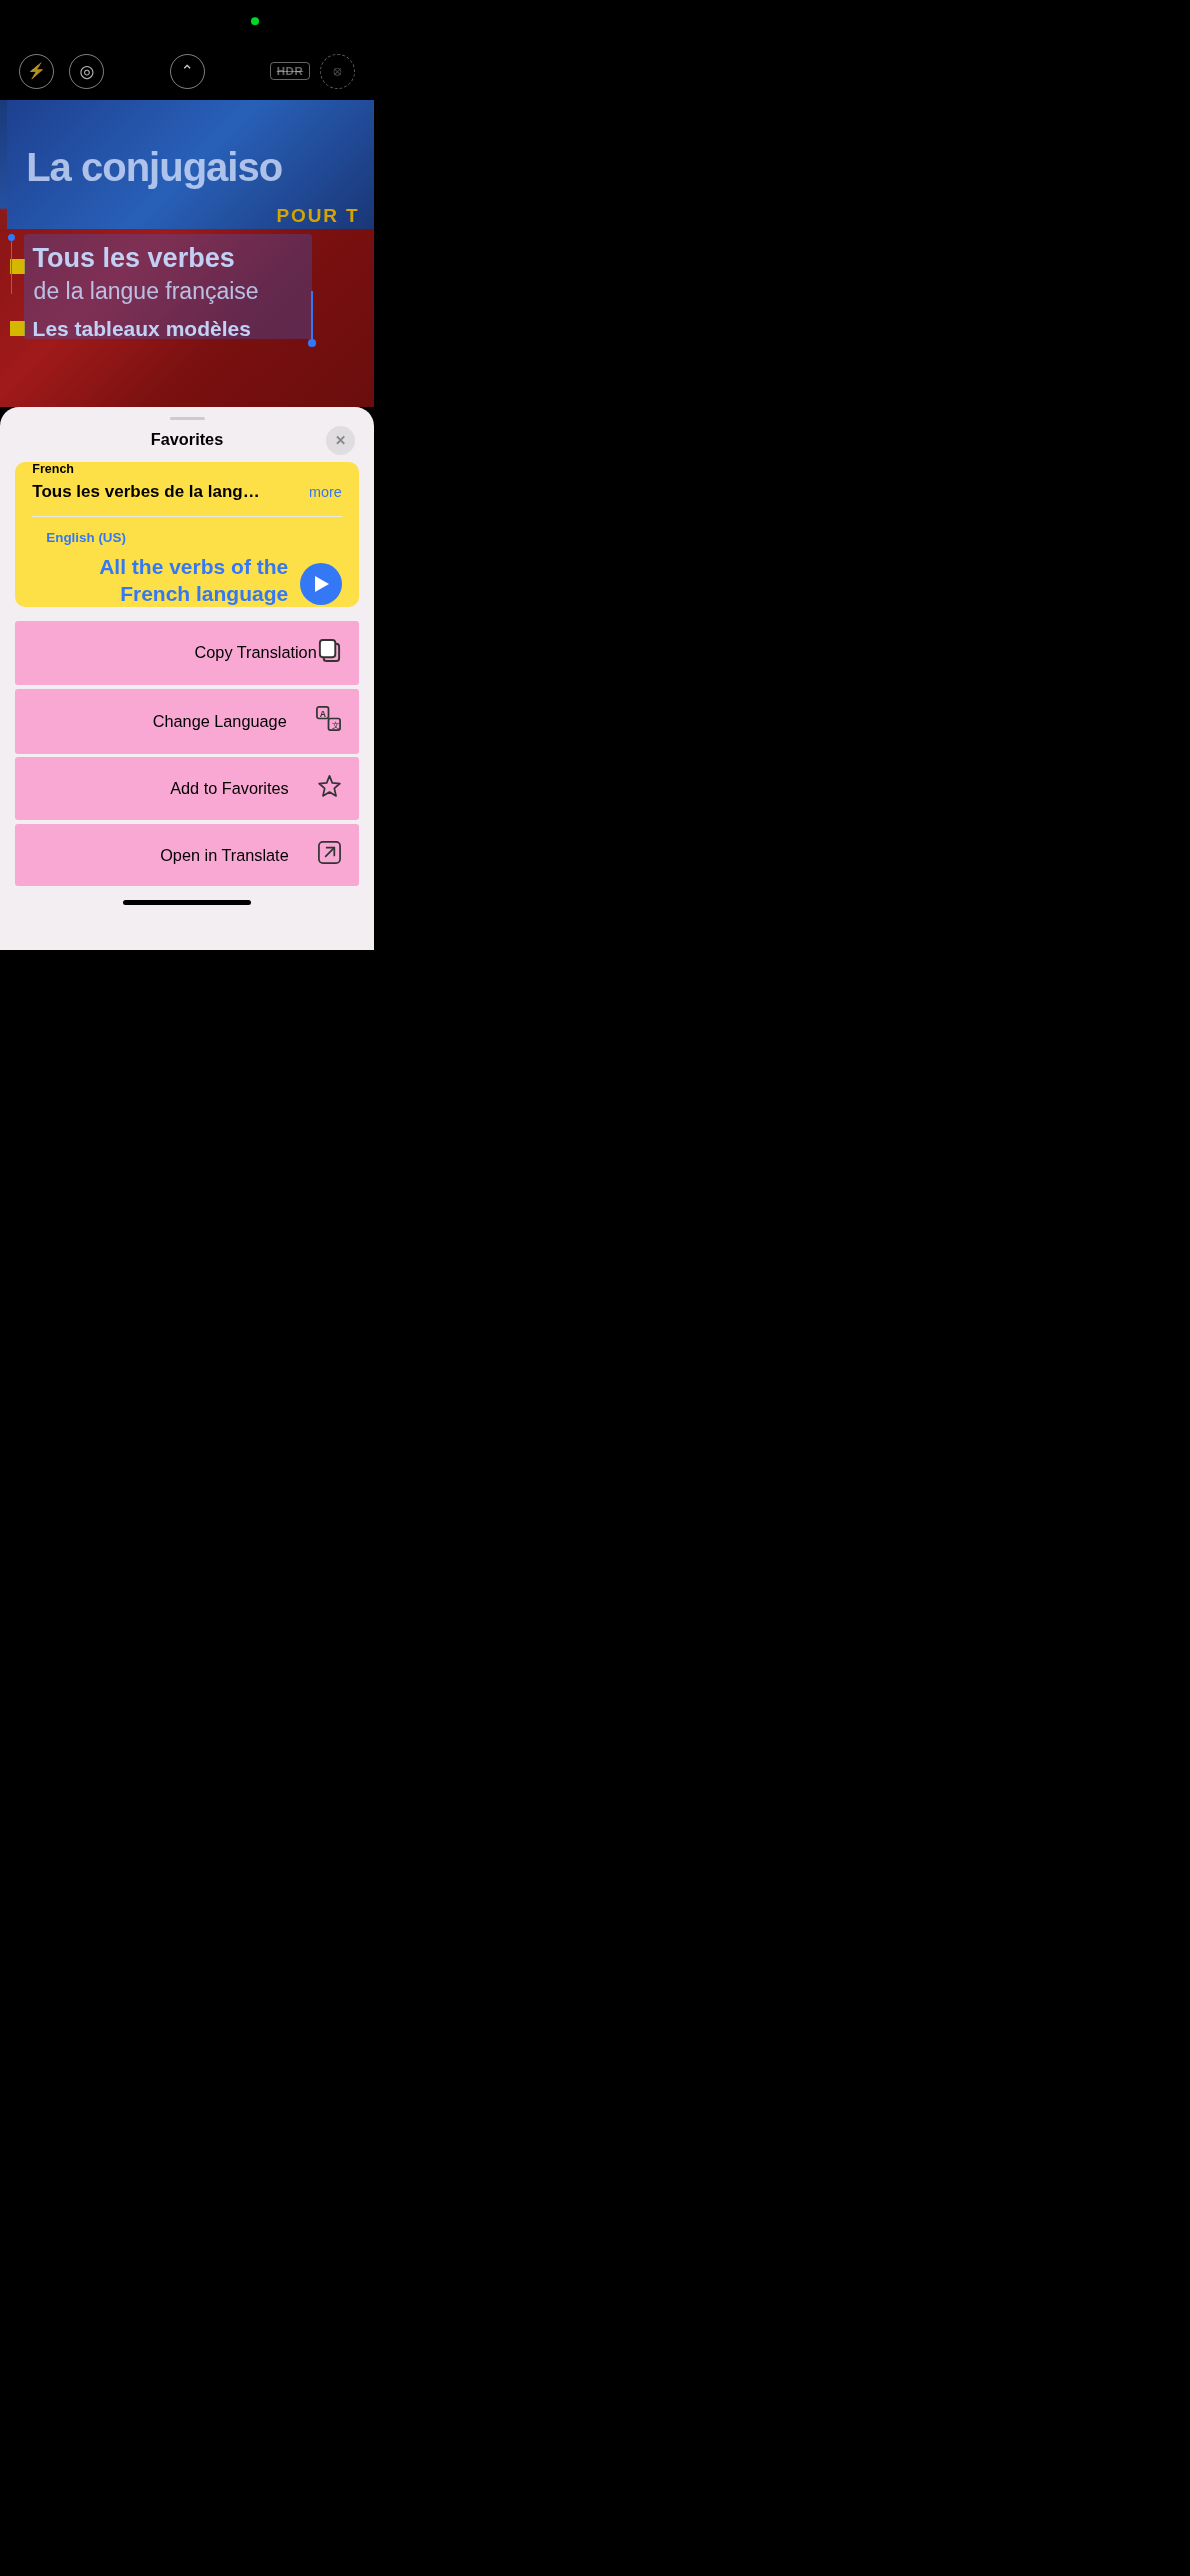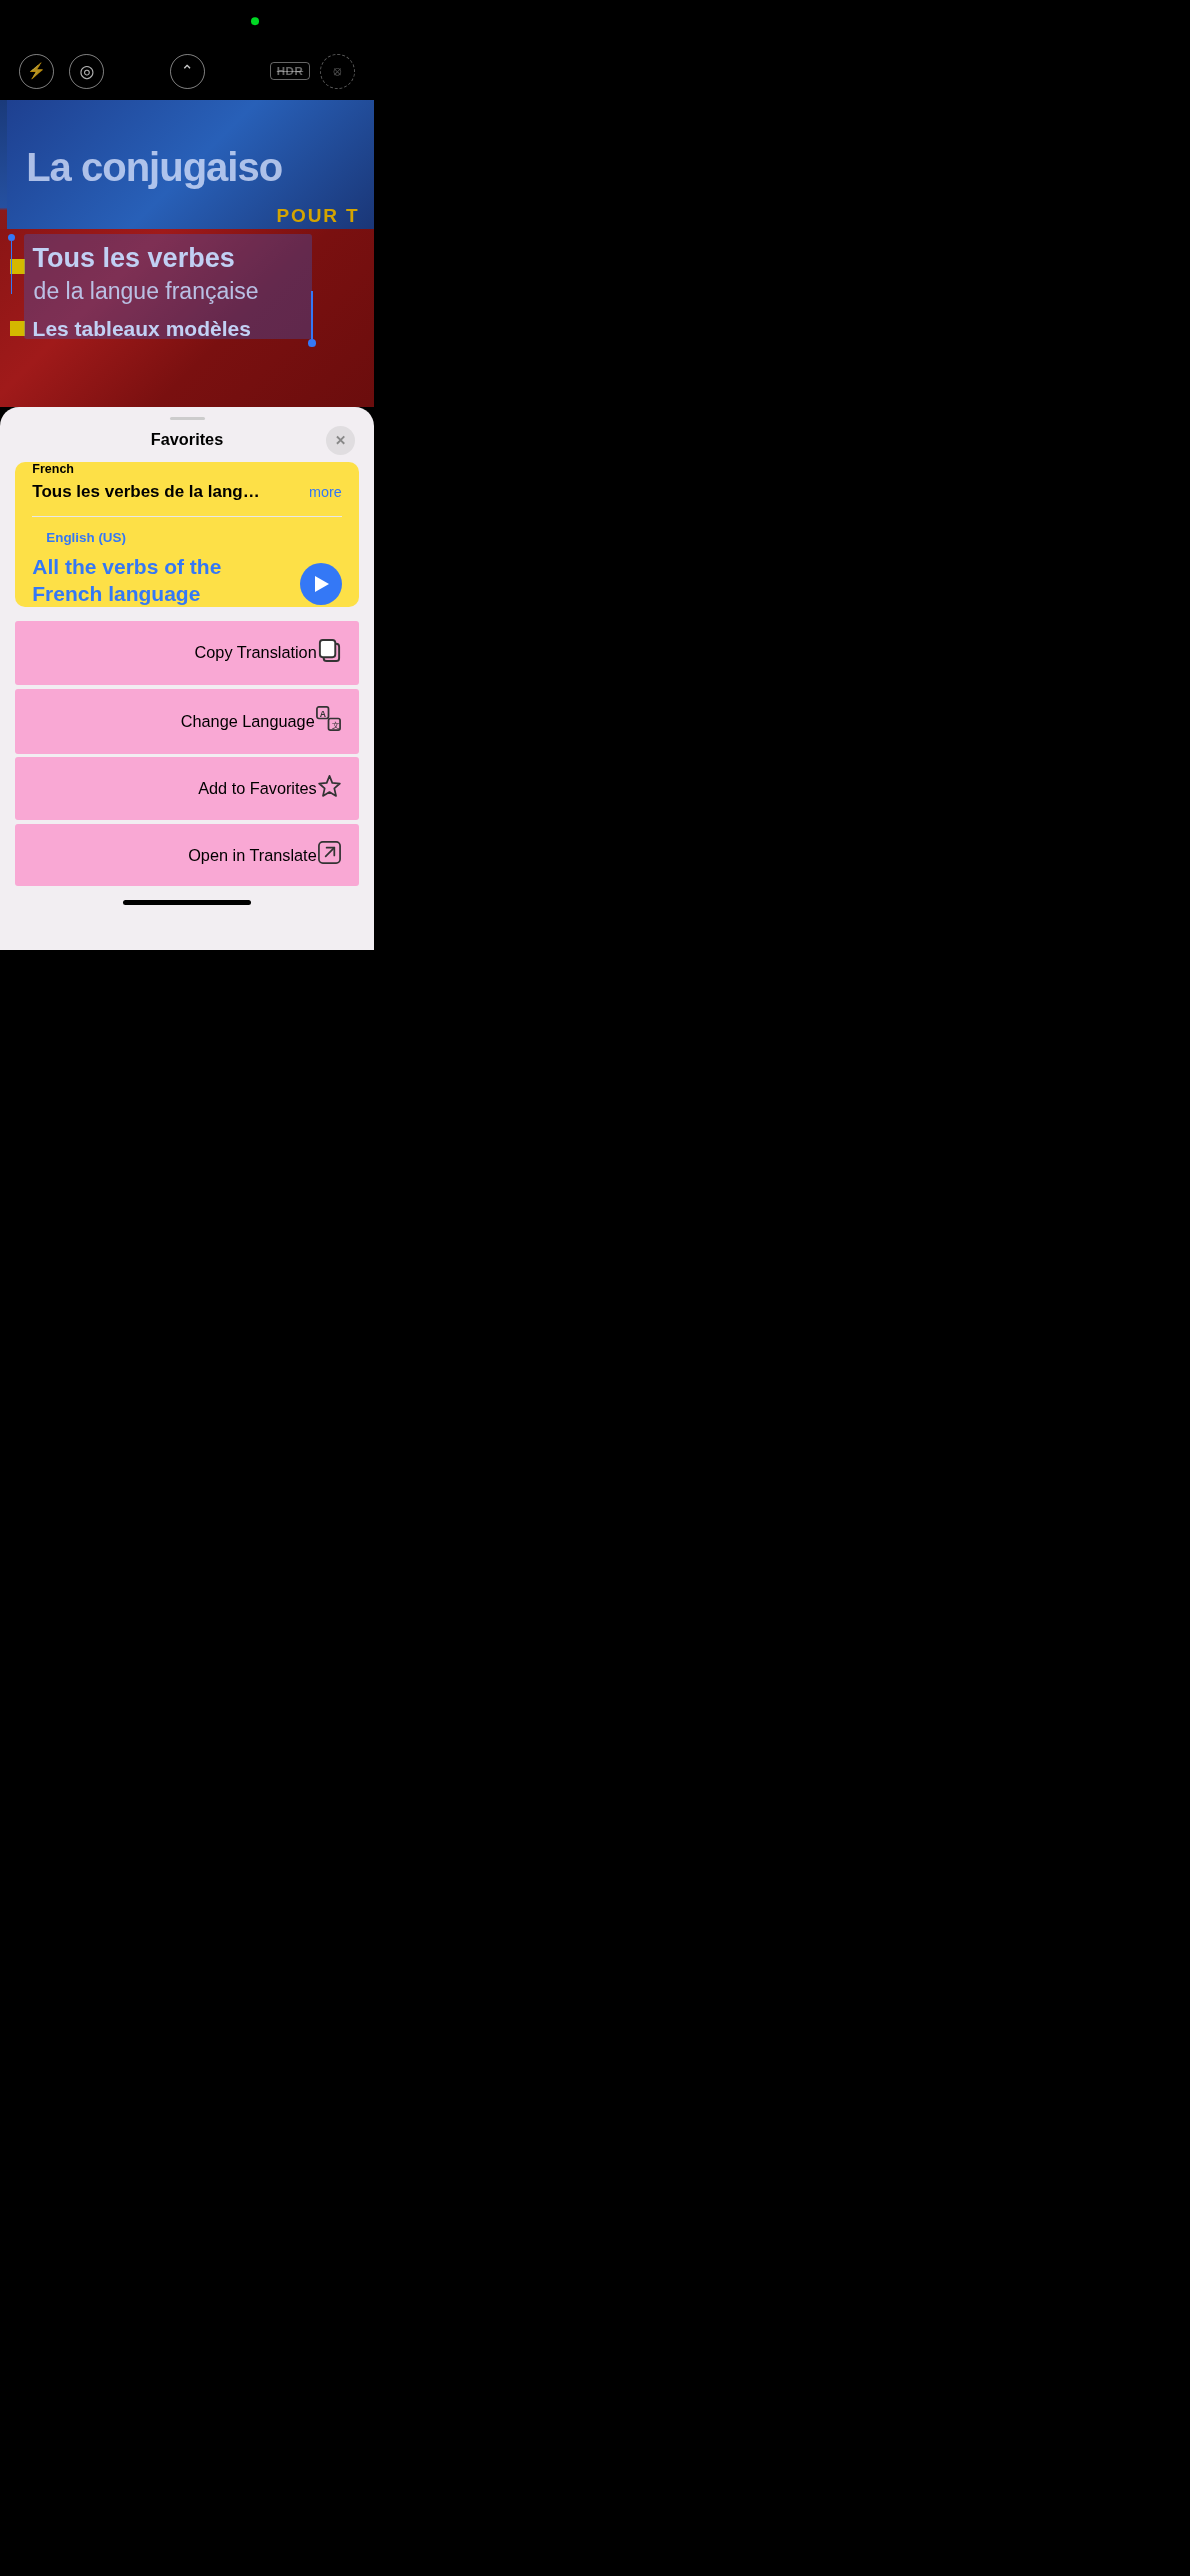--- a/index.html
+++ b/index.html
@@ -315,20 +315,21 @@
       font-weight: 600;
       color: #3478f6;
       margin-bottom: 7.7px;
       margin-left: 14px;
     }
 
     .target-text-row {
       display: flex;
       align-items: flex-end;
       justify-content: space-between;
+      text-align: right;
     }
 
     .target-text {
       font-size: 21px;
       font-weight: 600;
       color: #3478f6;
       line-height: 1.3;
       flex: 1;
     }
 
@@ -368,20 +369,21 @@
       border-radius: 3px;
       padding: 16.3px 17px;
       display: flex;
       align-items: center;
       justify-content: flex-end;
       cursor: pointer;
     }
 
     .action-item + .action-item {
       margin-top: 1.9px;
+      gap: 28px;
     }
 
     .action-item-label {
       font-size: 16.3px;
       color: #000;
       font-weight: 400;
     }
 
     .action-item-icon {
       font-size: 21px;

